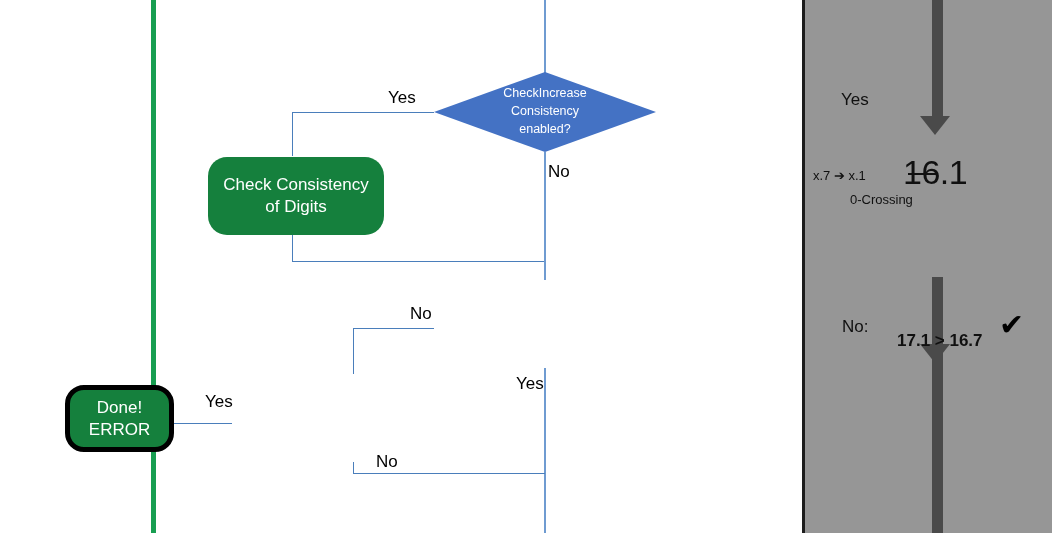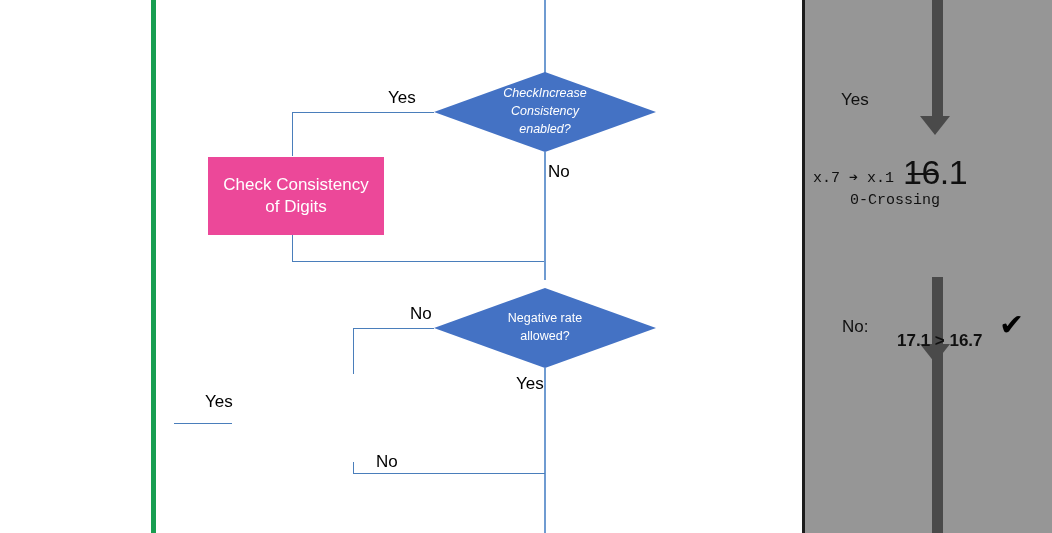--- a/index.html
+++ b/index.html
@@ -33,28 +33,29 @@
     position: absolute;
     background: #4a7ebb;
   }
   .conn.h { height: 1px; }
   .conn.v { width: 1px; }
   .conn.thick-v { width: 2px; background: #6f9bd1; }
 
   
   .proc-box {
     position: absolute;
-    background: #ec4899;
+    background: #15803d;
     color: #ffffff;
     display: flex;
     align-items: center;
     justify-content: center;
     text-align: center;
     line-height: 1.28;
     font-size: 17px;
+    border-radius: 19px;
   }
   .proc-box.outlined {
     border: 5px solid #000000;
     box-sizing: border-box;
     font-size: 17px;
   }
 
   
   .diamond-wrap {
     position: absolute;
@@ -109,21 +110,21 @@
     border-left: 15px solid transparent;
     border-right: 15px solid transparent;
     border-top: 19px solid #4a4a4a;
   }
   .gp-text {
     position: absolute;
     color: #101010;
     white-space: nowrap;
   }
   .gp-yes { font-size: 17px; }
-  .gp-small { font-size: 15px; font-family: Liberation Mono, monospace; }
+  .gp-small { font-size: 13px; }
   .gp-big { font-size: 34px; letter-spacing: -0.5px; }
   .gp-row { font-size: 17px; }
   .strike-wrap { position: relative; display: inline-block; }
   .strike-bar {
     position: absolute;
     left: 5px;
     top: 52%;
     width: 28px;
     height: 2px;
     background: #101010;
@@ -138,21 +139,21 @@
 </style>
 </head>
 <body>
 
 <div id="canvas">
 
   <div class="green-line"></div>
 
   <div class="conn thick-v" style="left:544px; top:0px; height:87px;"></div>
 
-  <div class="diamond-wrap" style="left:434px; top:72px; width:222px; height:80px;font-style:italic;">
+  <div class="diamond-wrap" style="left:434px; top:72px; width:222px; height:80px;">
     <svg width="222" height="80" viewBox="0 0 222 80">
       <polygon points="111,0 222,40 111,80 0,40" fill="#4472c4"></polygon>
     </svg>
     <div class="diamond-label">
       <span>
         <span>CheckIncrease</span><br>
         <span>Consistency</span><br>
         <span>enabled?</span>
       </span>
     </div>
@@ -168,47 +169,42 @@
       <span>of Digits</span>
     </span>
   </div>
 
   <div class="conn v" style="left:292px; top:235px; height:26px;"></div>
   <div class="conn h" style="left:292px; top:261px; width:253px;"></div>
 
   <div class="conn thick-v" style="left:544px; top:152px; height:128px;"></div>
   <div class="edge-label" style="left:548px; top:162px;">No</div>
 
-  <div class="diamond-wrap" style="left:434px; top:288px; width:222px; height:80px;">
-    <svg width="222" height="80" viewBox="0 0 222 80">
-      <polygon points="111,0 222,40 111,80 0,40" fill="#4472c4"></polygon>
-    </svg>
-    <div class="diamond-label">
-      <span>
-        <span>Negative rate</span><br>
-        <span>allowed?</span>
-      </span>
-    </div>
-  </div>
 
   <div class="conn h" style="left:353px; top:328px; width:81px;"></div>
   <div class="conn v" style="left:353px; top:328px; height:46px;"></div>
   <div class="edge-label" style="left:410px; top:304px;">No</div>
 
   <div class="conn thick-v" style="left:544px; top:368px; height:165px;"></div>
   <div class="edge-label" style="left:516px; top:374px;">Yes</div>
 
 
   <div class="conn h" style="left:174px; top:423px; width:58px;"></div>
   <div class="edge-label" style="left:205px; top:392px;">Yes</div>
 
   <div class="conn h" style="left:353px; top:473px; width:192px;"></div>
   <div class="conn v" style="left:353px; top:462px; height:12px;"></div>
   <div class="edge-label" style="left:376px; top:452px;">No</div>
 
+  <div class="proc-box outlined" style="left:65px; top:385px; width:109px; height:67px;">
+    <span>
+      <span>Done!</span><br>
+      <span>ERROR</span>
+    </span>
+  </div>
 
   <div class="gray-panel">
 
     
     <div class="gp-arrow">
       <div class="gp-shaft" style="left:127px; top:-4px; height:122px;"></div>
       <div class="gp-head" style="left:115px; top:116px;"></div>
     </div>
 
     <div class="gp-text gp-yes" style="left:36px; top:90px;">Yes</div>

